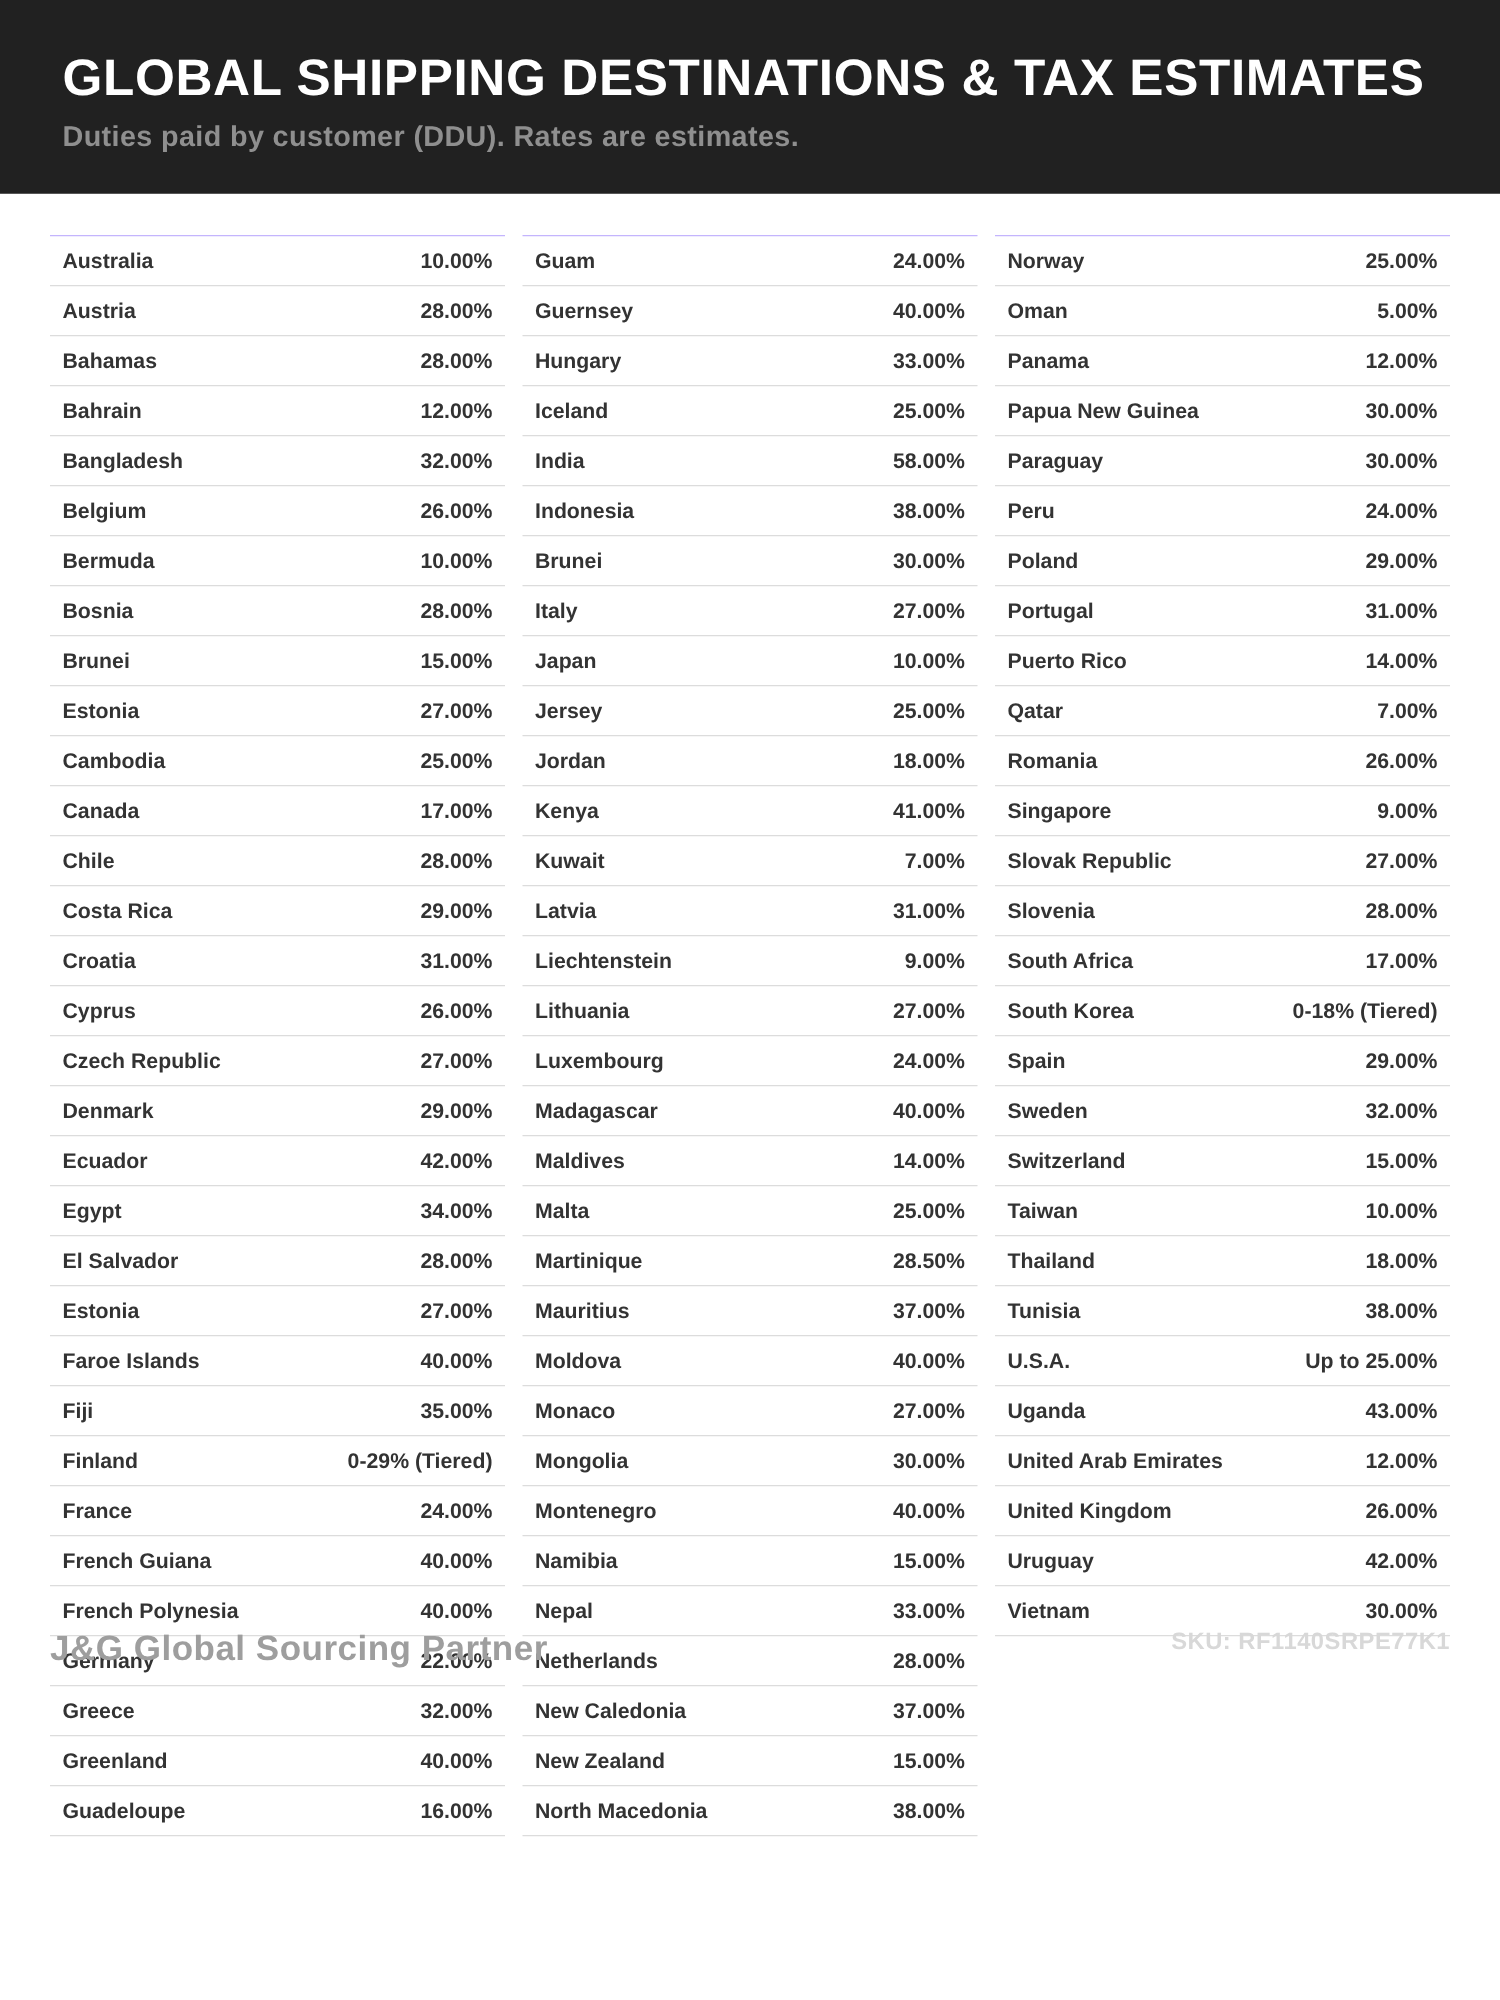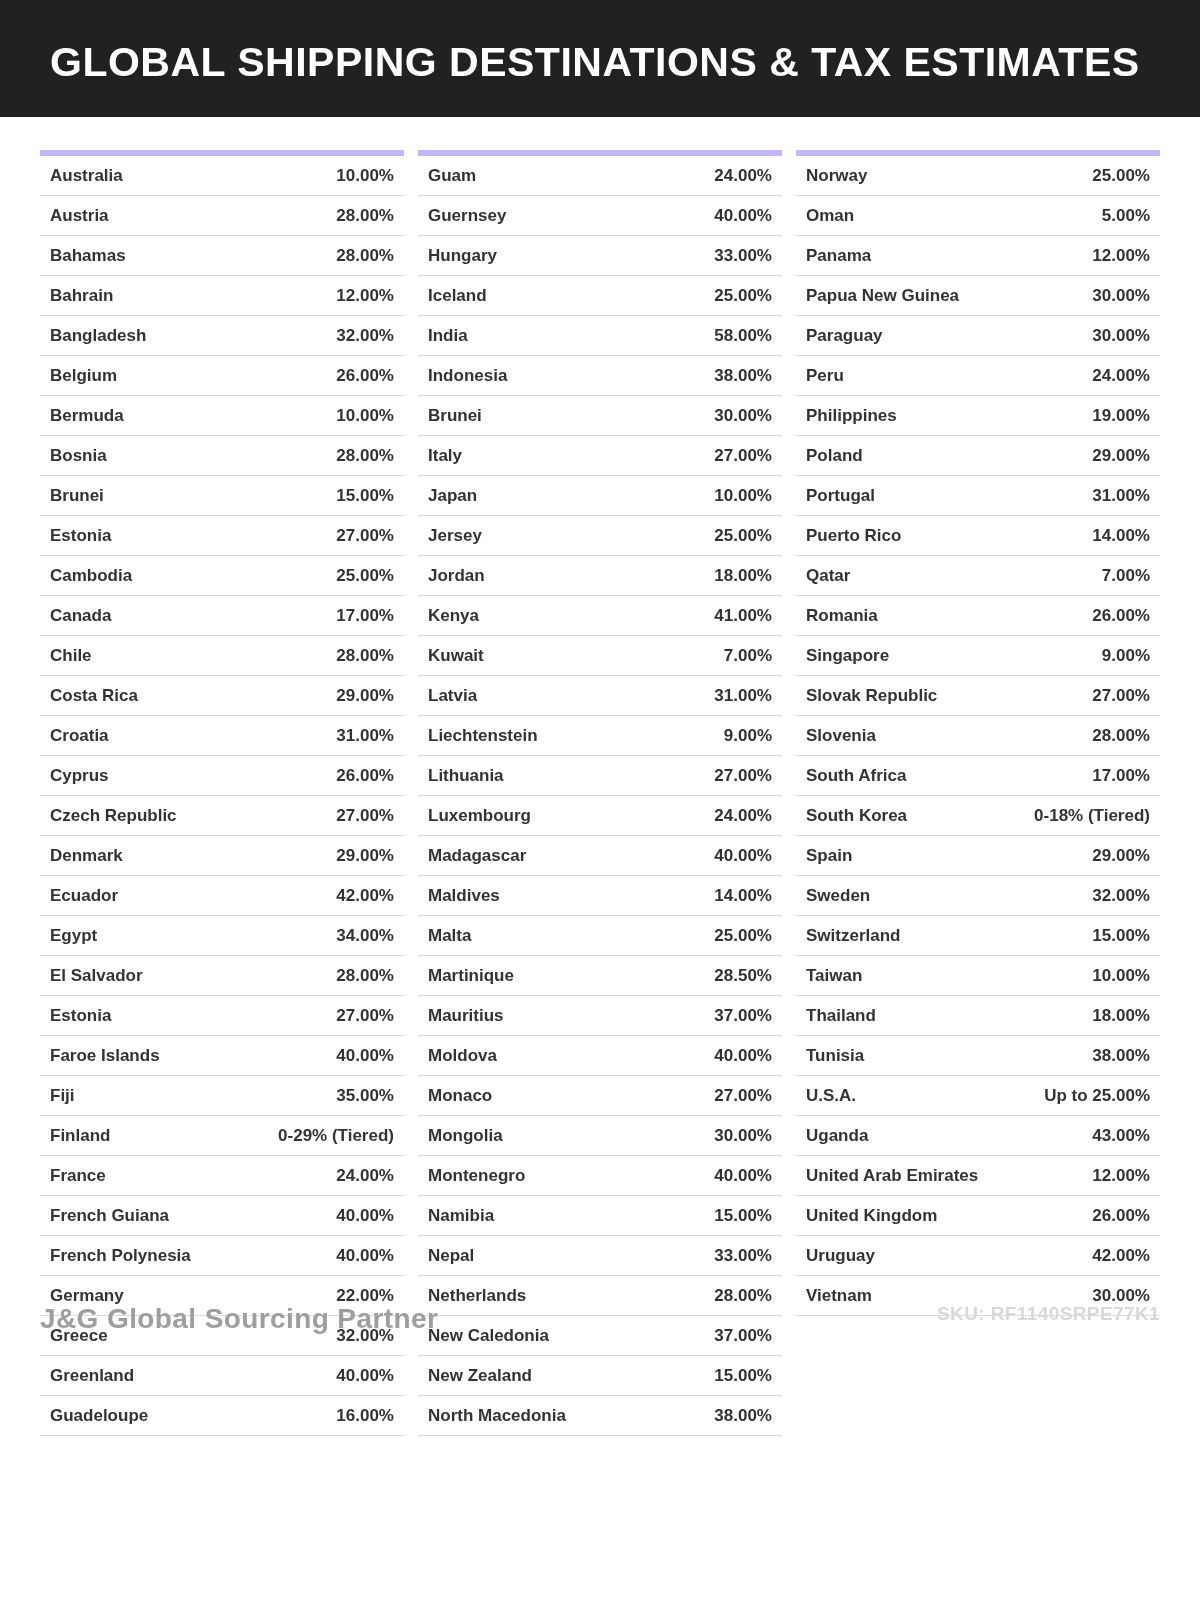--- a/index.html
+++ b/index.html
@@ -35,21 +35,21 @@
     margin-top: 11px;
     letter-spacing: 0.3px;
   }
   .table-area {
     display: flex;
     gap: 14px;
     padding: 33px 40px 0 40px;
   }
   .column {
     flex: 1;
-    border-top: 6px solid #c4b5fd;
+    border-top: 1px solid #c4b5fd;
     align-self: flex-start;
     min-width: 0;
   }
   .row {
     display: flex;
     justify-content: space-between;
     align-items: baseline;
     gap: 8px;
     padding: 9px 10px;
     border-bottom: 1px solid #dcdcdc;
@@ -81,20 +81,21 @@
     letter-spacing: 0.4px;
   }
 </style>
 </head>
 <body>
 
 <div class="page">
 
   <header class="header">
     <h1>GLOBAL SHIPPING DESTINATIONS &amp; TAX ESTIMATES</h1>
+    <p>Duties paid by customer (DDU). Rates are estimates.</p>
   </header>
 
   <main class="table-area">
     <section class="column">
         <div class="row">
           <span class="country">Australia</span>
           <span class="rate">10.00%</span>
         </div>
         <div class="row">
           <span class="country">Austria</span>
@@ -368,24 +369,20 @@
           <span class="country">Papua New Guinea</span>
           <span class="rate">30.00%</span>
         </div>
         <div class="row">
           <span class="country">Paraguay</span>
           <span class="rate">30.00%</span>
         </div>
         <div class="row">
           <span class="country">Peru</span>
           <span class="rate">24.00%</span>
-        </div>
-        <div class="row">
-          <span class="country">Philippines</span>
-          <span class="rate">19.00%</span>
         </div>
         <div class="row">
           <span class="country">Poland</span>
           <span class="rate">29.00%</span>
         </div>
         <div class="row">
           <span class="country">Portugal</span>
           <span class="rate">31.00%</span>
         </div>
         <div class="row">

